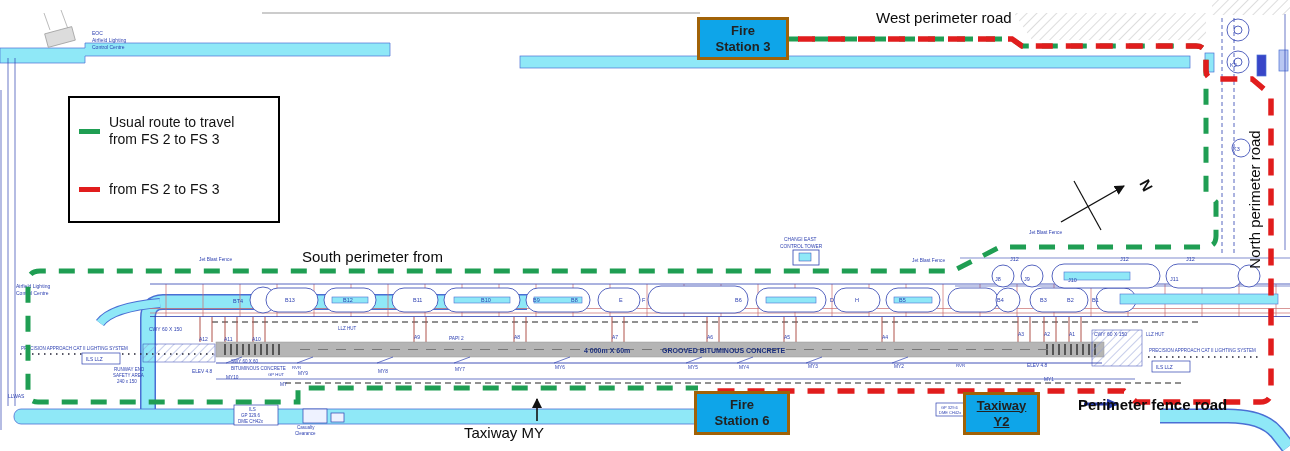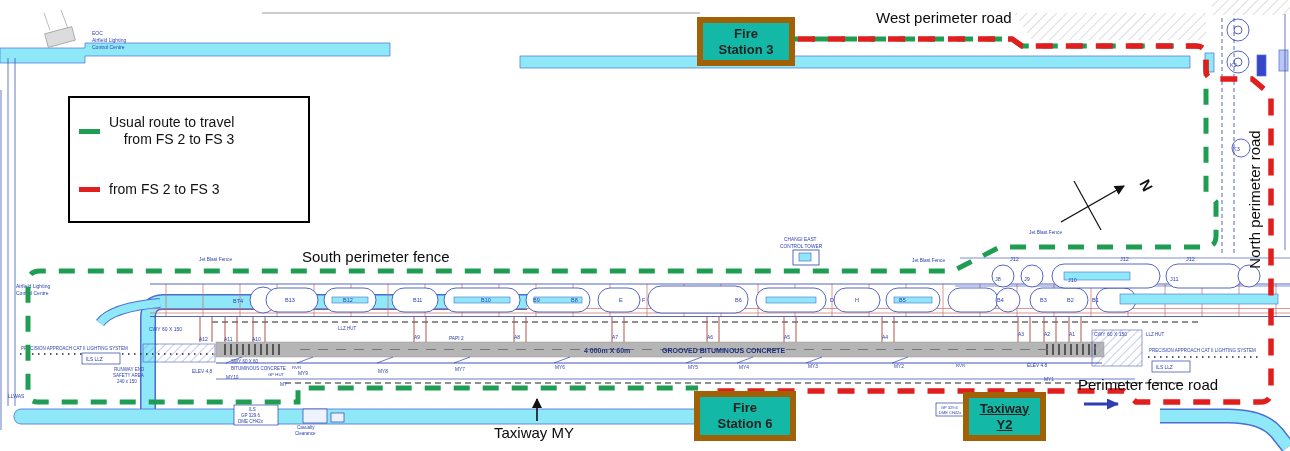--- a/index.html
+++ b/index.html
@@ -1,25 +1,25 @@
 <!DOCTYPE html>
 <html><head>
 <meta charset="utf-8">
 <style>
   html,body{margin:0;padding:0;background:#fff;}
   #stage{position:relative;width:1290px;height:451px;background:#fff;overflow:hidden;
          font-family:"Liberation Sans",sans-serif;}
   #stage svg{position:absolute;left:0;top:0;}
   .overlay{position:absolute;color:#111;}
   .road-label{font-size:15px;color:#0a0a0a;white-space:nowrap;}
-  .station-box{position:absolute;background:#14b8a6;border:6px solid #a16207;
+  .station-box{position:absolute;background:#0ea5e9;border:3px solid #a16207;
                color:#222;font-size:13px;font-weight:700;text-align:center;
                display:flex;flex-direction:column;justify-content:center;line-height:16px;}
-  .legend{position:absolute;left:68px;top:96px;width:242px;height:127px;background:#fff;
-          border:2px solid #000;box-sizing:border-box;text-align:right;}
+  .legend{position:absolute;left:68px;top:96px;width:212px;height:127px;background:#fff;
+          border:2px solid #000;box-sizing:border-box;}
   .legend-row{position:absolute;left:9px;display:flex;align-items:center;}
   .legend-swatch{width:21px;height:5px;margin-right:9px;flex:0 0 auto;}
   .legend-text{font-size:14px;line-height:17px;color:#111;}
   .north-label{position:absolute;left:1174px;top:191px;width:160px;text-align:center;
                transform:rotate(-90deg);}
   .svgtxt{font-family:"Liberation Sans",sans-serif;}
 </style>
 </head>
 <body>
 
@@ -299,18 +299,18 @@
 <div class="station-box" style="left:694px;top:391px;width:90px;height:38px;">
   <span>Fire</span>
   <span>Station 6</span>
 </div>
 <div class="station-box" style="left:963px;top:392px;width:71px;height:37px;text-decoration:underline;">
   <span>Taxiway</span>
   <span>Y2</span>
 </div>
 
 <div class="overlay road-label" style="left:876px;top:9px;">West perimeter road</div>
-<div class="overlay road-label" style="left:302px;top:248px;">South perimeter fence</div>
+<div class="overlay road-label" style="left:302px;top:248px;">South perimeter from</div>
 <div class="overlay road-label north-label">North perimeter road</div>
-<div class="overlay road-label" style="left:1078px;top:376px;">Perimeter fence road</div>
-<div class="overlay road-label" style="left:494px;top:424px;">Taxiway MY</div>
+<div class="overlay road-label" style="left:1078px;top:396px;font-weight:bold;">Perimeter fence road</div>
+<div class="overlay road-label" style="left:464px;top:424px;">Taxiway MY</div>
 
 </div>
 
 </body></html>

